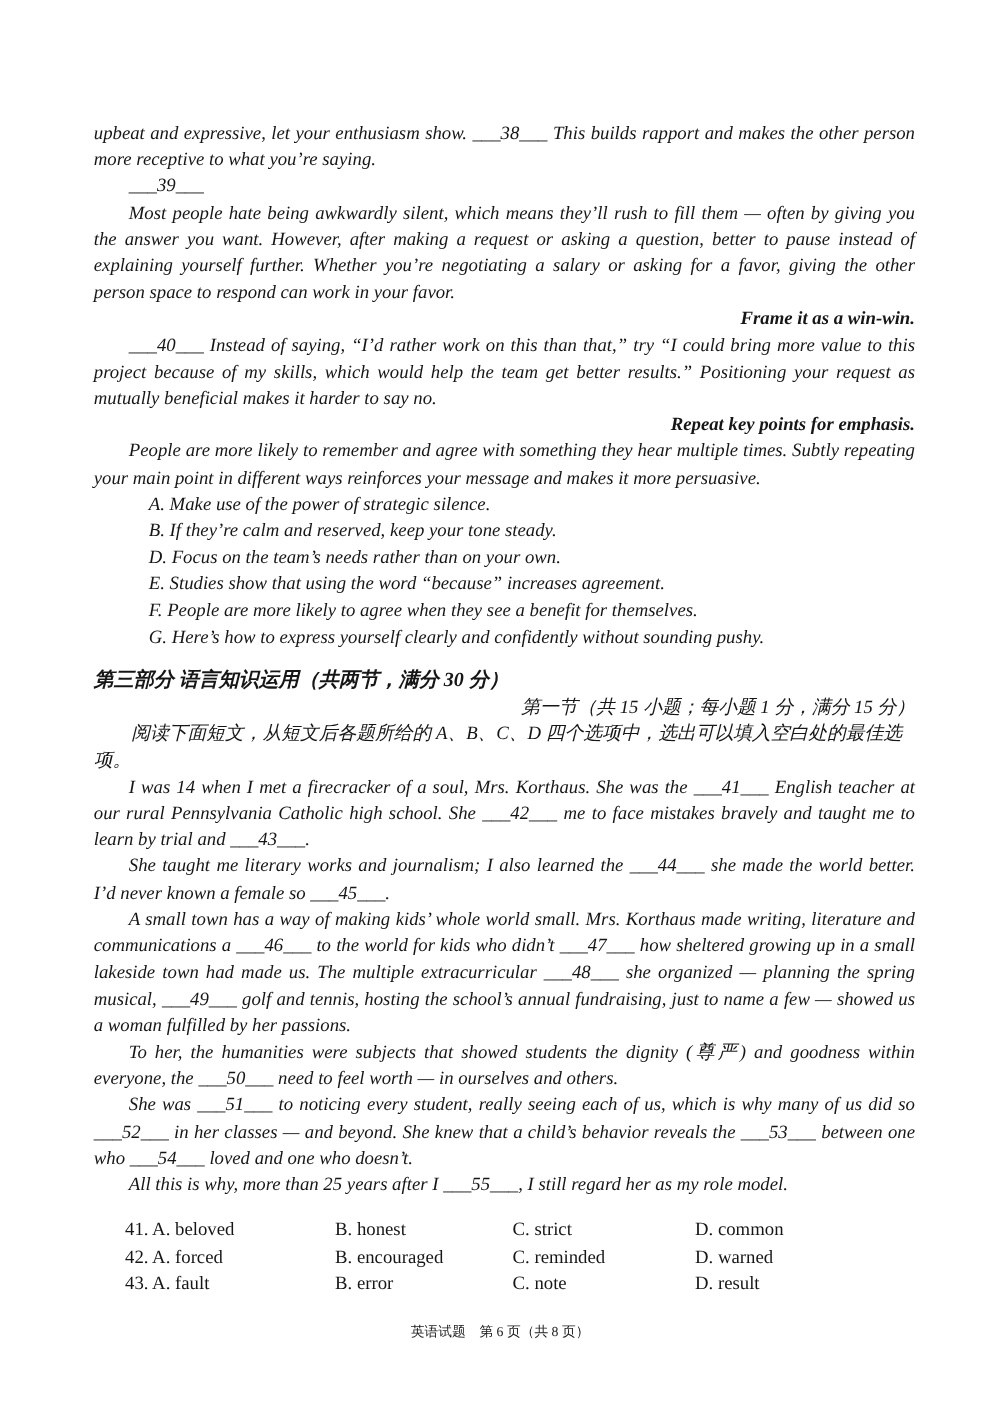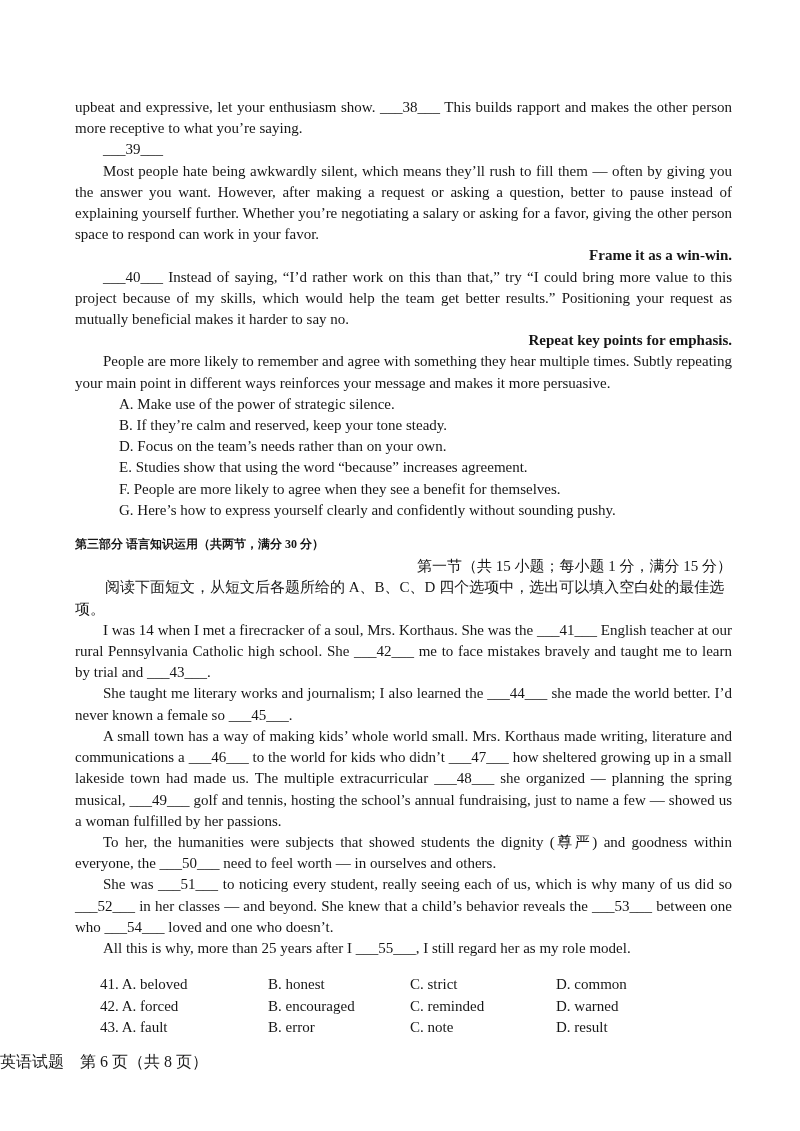--- a/index.html
+++ b/index.html
@@ -16,40 +16,40 @@
     overflow: hidden;
   }
   .content {
     position: absolute;
     left: 75px;
     top: 97px;
     width: 657px;
     font-size: 15px;
     line-height: 21.2px;
   }
-  p { margin: 0; }
+  p { margin: 0; font-style: italic; }
   .just { text-align: justify; }
   .indent { text-indent: 28px; }
   .b { font-weight: 700; text-align: right; }
   .opt { margin-left: 44px; }
-  .cn-head { font-weight: 700; font-size: 12px; margin-top: 13px; }
+  .cn-head { font-weight: 700; font-size: 16px; margin-top: 13px; }
   .cn-sub { margin-top: 1px; text-align: right; }
   .cn-ind { text-indent: 30px; }
   .ans-table { margin-top: 15px; margin-left: 25px; }
   .ans-row {
     display: grid;
     grid-template-columns: 168px 142px 146px 1fr;
     line-height: 21.6px;
   }
   .footer {
     position: absolute;
     left: 0; right: 0;
     bottom: 58px;
-    text-align: left;
-    font-size: 16px;
+    text-align: center;
+    font-size: 11px;
     color: #1a1a1a;
   }
 </style>
 </head>
 <body>
 
 <div class="page">
   <div class="content">
 
     <p class="just">upbeat and expressive, let your enthusiasm show. ___38___ This builds rapport and makes the other person more receptive to what you’re saying.</p>

